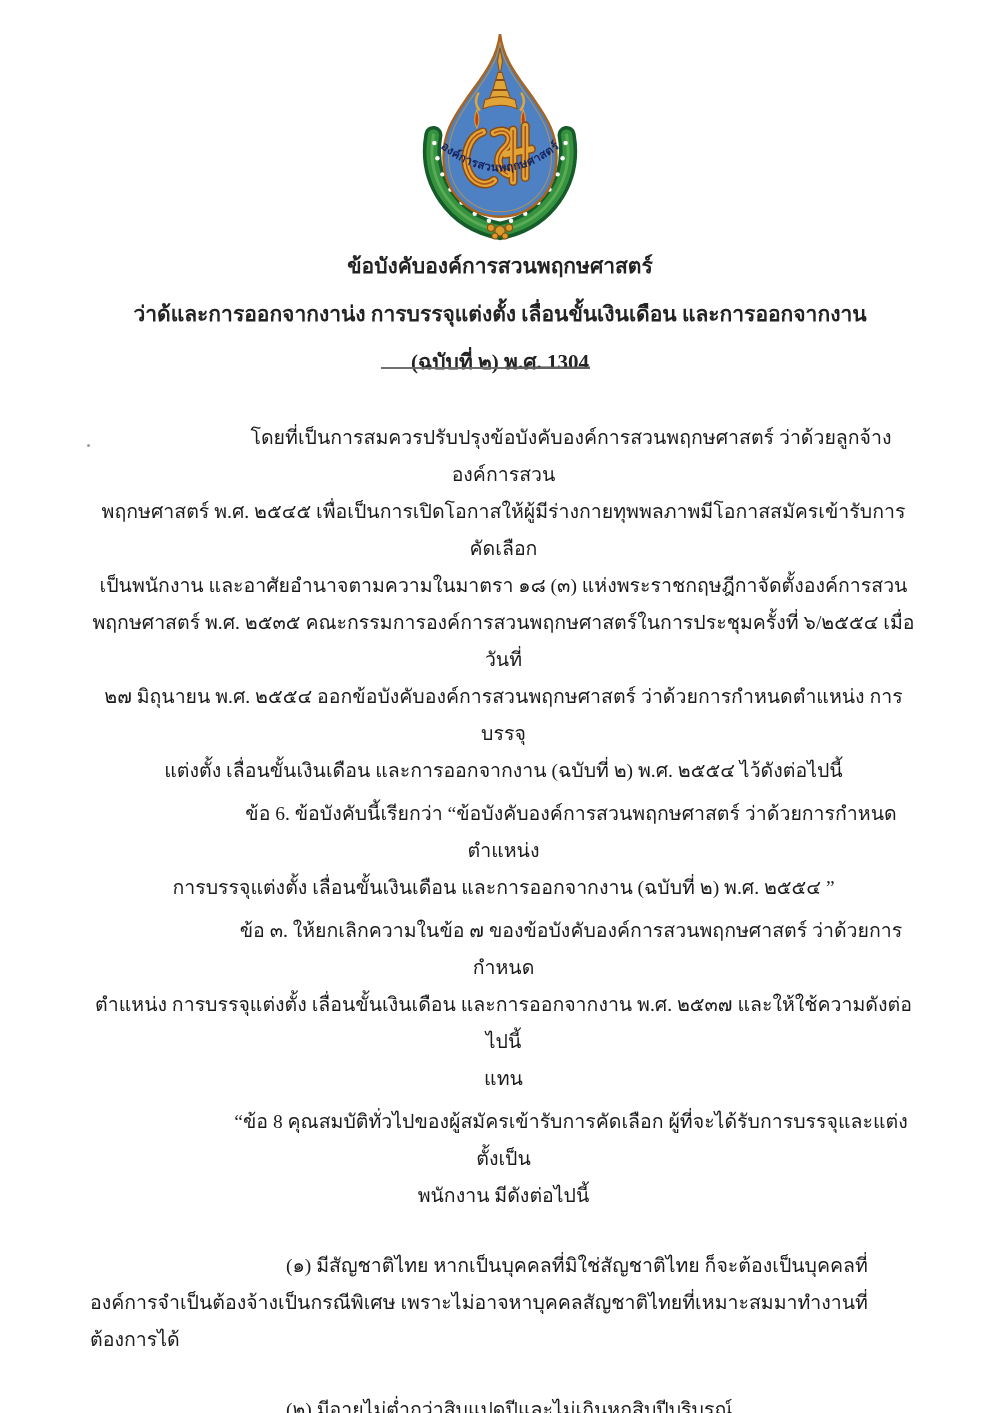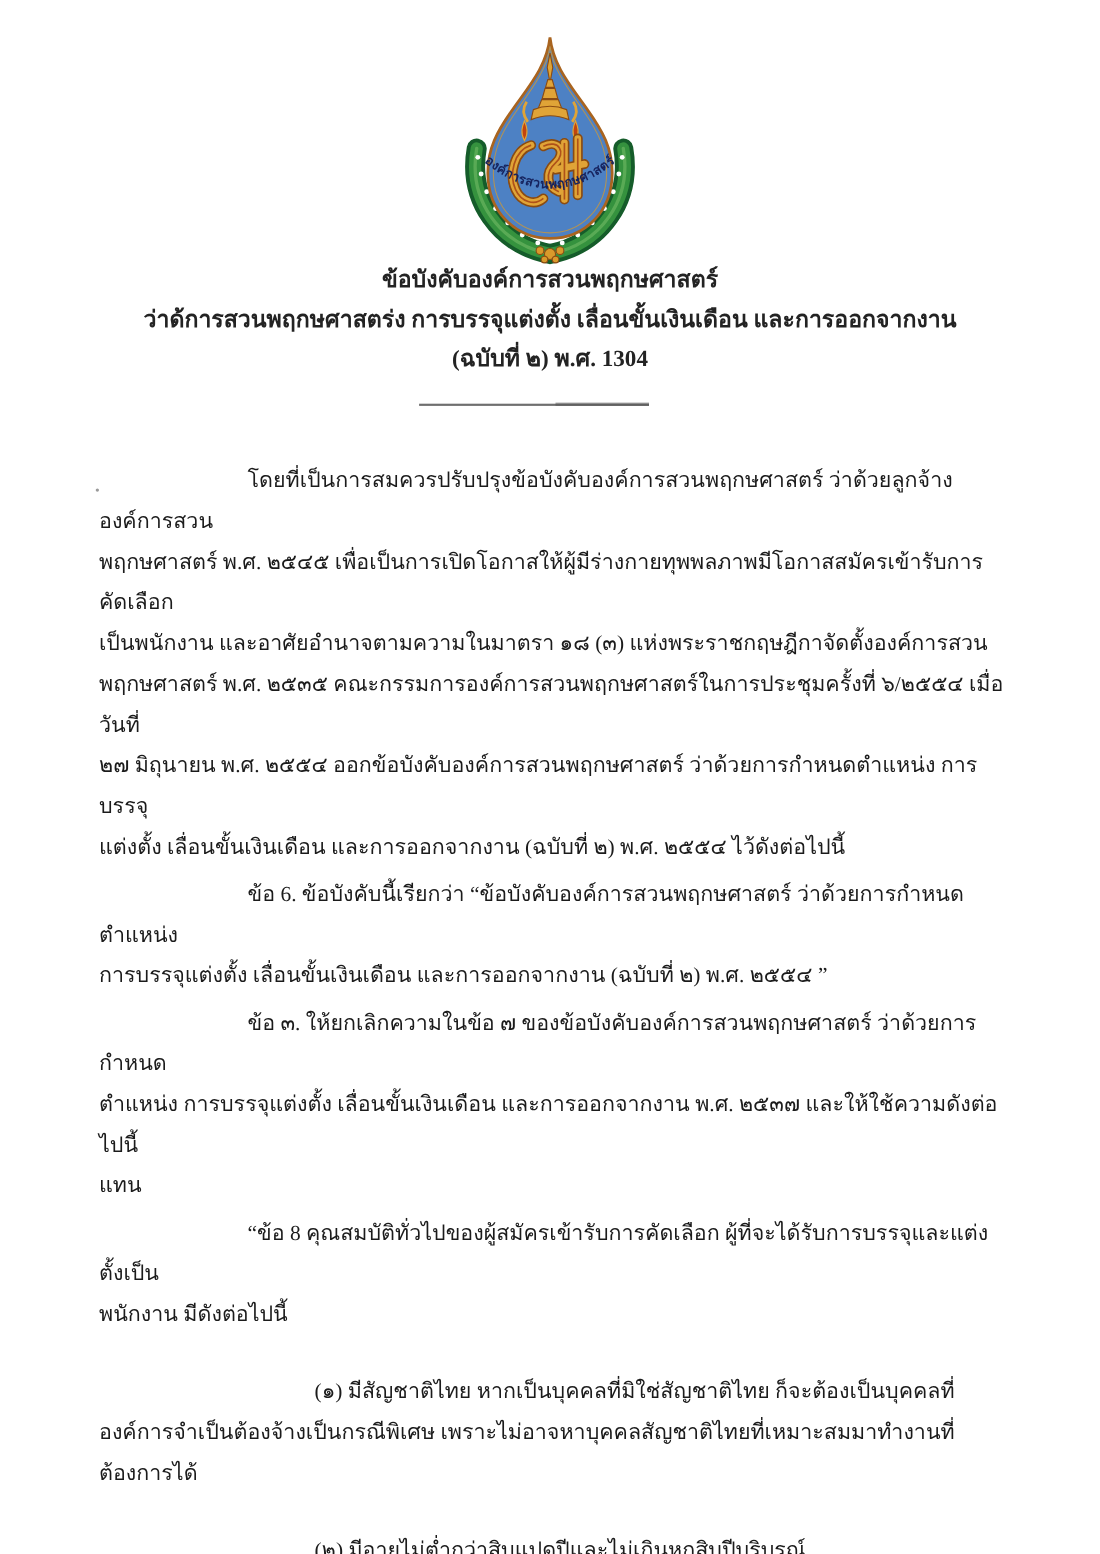--- a/index.html
+++ b/index.html
@@ -25,21 +25,21 @@
     position: absolute;
     top: 236px;
     left: 0;
     width: 100%;
     text-align: center;
     font-weight: bold;
     font-size: 21px;
     line-height: 36px;
     color: #232323;
   }
-  .title-line { margin: 0; }
+  .title-line { margin: 12px; }
   .divider {
     position: absolute;
     top: 367px;
     left: 381px;
     width: 209px;
     height: 0;
     border-top: 2px solid #6f6f6f;
   }
   .divider-dark-end {
     position: absolute;
@@ -57,21 +57,21 @@
     width: 827px;
     font-size: 19.5px;
     line-height: 37px;
     color: #1b1b1b;
   }
   .para {
     white-space: pre-line;
     margin: 6px 0 0 0;
   }
   .para.first { margin-top: 0; }
-  .indent-1 { text-indent: 135px; }
+  .indent-1 { text-indent: 135px; text-align: center; }
   .indent-2 { text-indent: 196px; margin-top: 33px; }
   .scan-dot {
     position: absolute;
     left: 87px;
     top: 444px;
     width: 3px;
     height: 3px;
     border-radius: 50%;
     background: #9a9a9a;
   }
@@ -153,21 +153,21 @@
         <circle cx="76" cy="196" r="3.5"></circle>
         <circle cx="94" cy="196" r="3.5"></circle>
         <circle cx="80" cy="204" r="3"></circle>
         <circle cx="90" cy="204" r="3"></circle>
       </g>
     </svg>
   </div>
 
   <div class="title-block">
     <p class="title-line">ข้อบังคับองค์การสวนพฤกษศาสตร์</p>
-    <p class="title-line">ว่าด้การสวนพฤกษศาสตร่ง การบรรจุแต่งตั้ง เลื่อนขั้นเงินเดือน และการออกจากงาน</p>
+    <p class="title-line">ว่าด้และการออกจากงาน่ง การบรรจุแต่งตั้ง เลื่อนขั้นเงินเดือน และการออกจากงาน</p>
     <p class="title-line">(ฉบับที่ ๒) พ.ศ. 1304</p>
   </div>
 
   <div class="divider"></div>
   <div class="divider-dark-end"></div>
 
   <div class="scan-dot"></div>
 
   <div class="body-text">
     <p class="para indent-1 first">โดยที่เป็นการสมควรปรับปรุงข้อบังคับองค์การสวนพฤกษศาสตร์ ว่าด้วยลูกจ้างองค์การสวน

